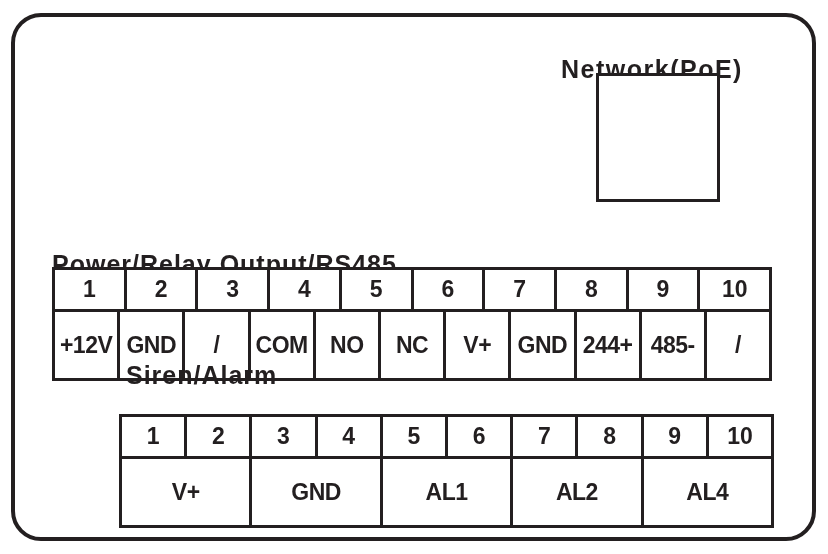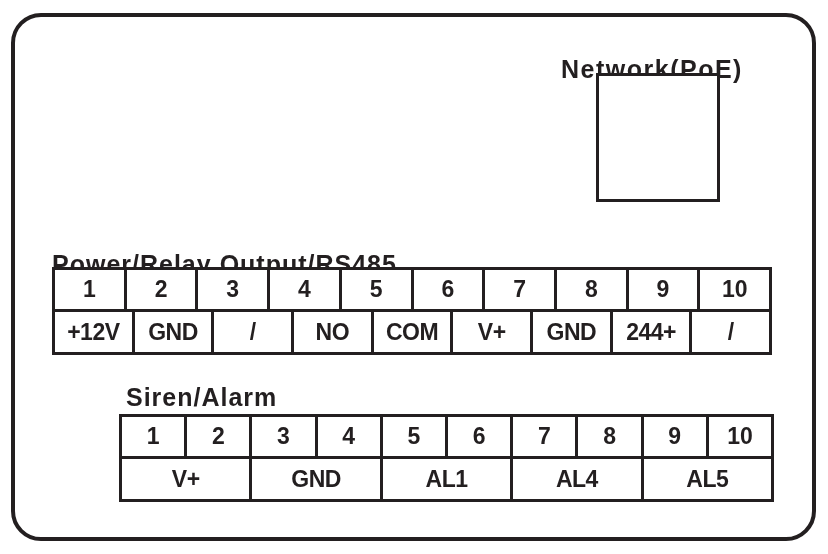--- a/index.html
+++ b/index.html
@@ -48,34 +48,34 @@
 
   
   .section-title {
     position: absolute;
     font-size: 25px;
     font-weight: bold;
     letter-spacing: 1px;
     white-space: nowrap;
   }
   .title-power { left: 37px; top: 211px; margin-top: 22px; }
-  .title-siren { left: 111px; top: 366px; }
+  .title-siren { left: 111px; top: 344px; }
 
   
   .terminal-table {
     position: absolute;
     border-top: 3px solid var(--line);
     border-left: 3px solid var(--line);
   }
   .table-power { left: 37px;  top: 250px; width: 720px; }
   .table-siren { left: 104px; top: 397px; width: 655px; }
 
   .row { display: flex; width: 100%; }
   .header-row { height: 42px; }
-  .data-row   { height: 43px; border-radius: 17px; }
+  .data-row   { height: 69px; border-radius: 17px; }
 
   .cell {
     flex: 1 1 0;
     display: flex;
     align-items: center;
     justify-content: center;
     border-right: 3px solid var(--line);
     border-bottom: 3px solid var(--line);
     font-size: 23px;
     font-weight: bold;
@@ -106,25 +106,27 @@
           <div class="cell pin-cell">6</div>
           <div class="cell pin-cell">7</div>
           <div class="cell pin-cell">8</div>
           <div class="cell pin-cell">9</div>
           <div class="cell pin-cell">10</div>
         </div>
       <div class="row data-row">
           <div class="cell label-cell">+12V</div>
           <div class="cell label-cell">GND</div>
           <div class="cell label-cell">/</div>
+          <div class="cell label-cell">COM</div>
           <div class="cell label-cell">NO</div>
-          <div class="cell label-cell">COM</div>
+          <div class="cell label-cell">NC</div>
           <div class="cell label-cell">V+</div>
           <div class="cell label-cell">GND</div>
           <div class="cell label-cell">244+</div>
+          <div class="cell label-cell">485-</div>
           <div class="cell label-cell">/</div>
         </div>
     </div>
 
     <div class="section-title title-siren">Siren/Alarm</div>
     <div class="terminal-table table-siren">
       <div class="row header-row">
           <div class="cell pin-cell">1</div>
           <div class="cell pin-cell">2</div>
           <div class="cell pin-cell">3</div>
@@ -133,19 +135,19 @@
           <div class="cell pin-cell">6</div>
           <div class="cell pin-cell">7</div>
           <div class="cell pin-cell">8</div>
           <div class="cell pin-cell">9</div>
           <div class="cell pin-cell">10</div>
         </div>
       <div class="row data-row">
           <div class="cell label-cell">V+</div>
           <div class="cell label-cell">GND</div>
           <div class="cell label-cell">AL1</div>
+          <div class="cell label-cell">AL2</div>
           <div class="cell label-cell">AL4</div>
-          <div class="cell label-cell">AL5</div>
         </div>
     </div>
 
   </div>
 </div>
 
 </body></html>

